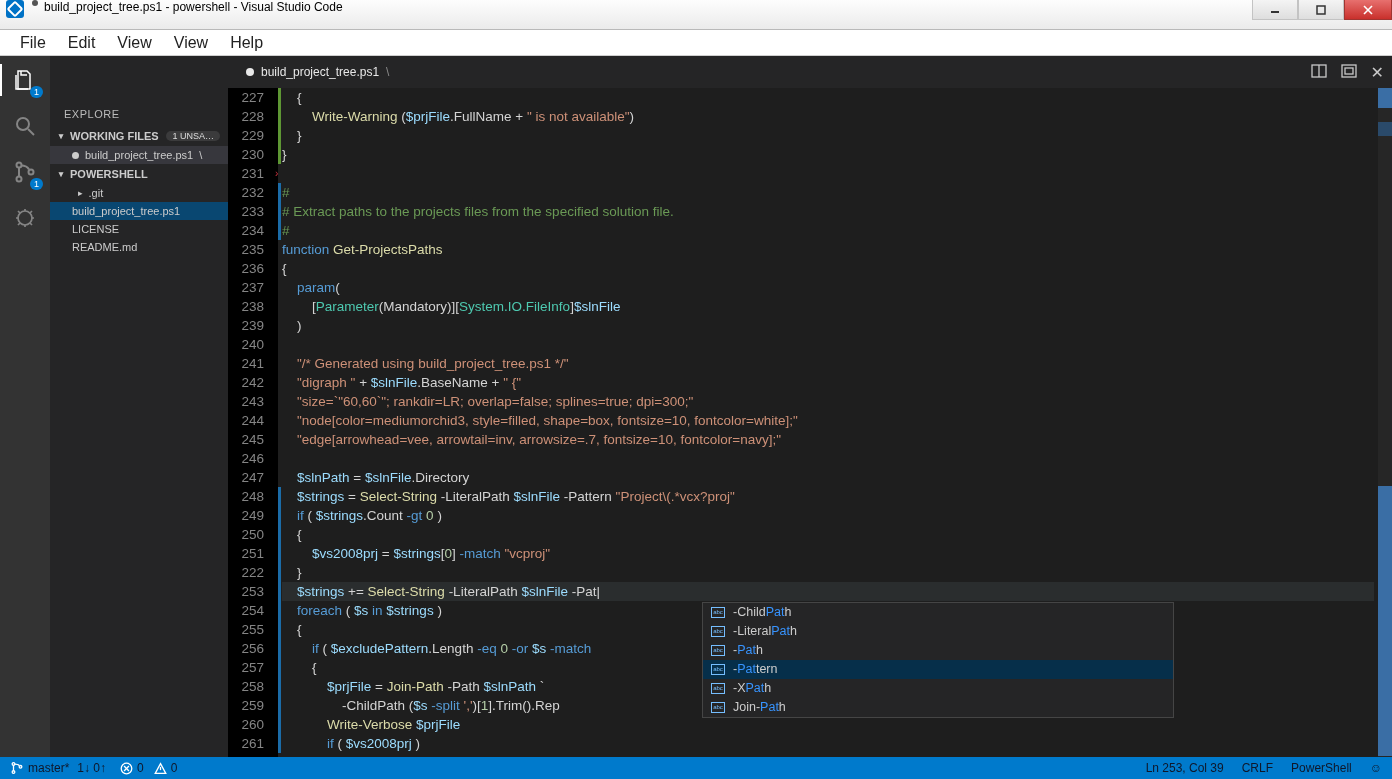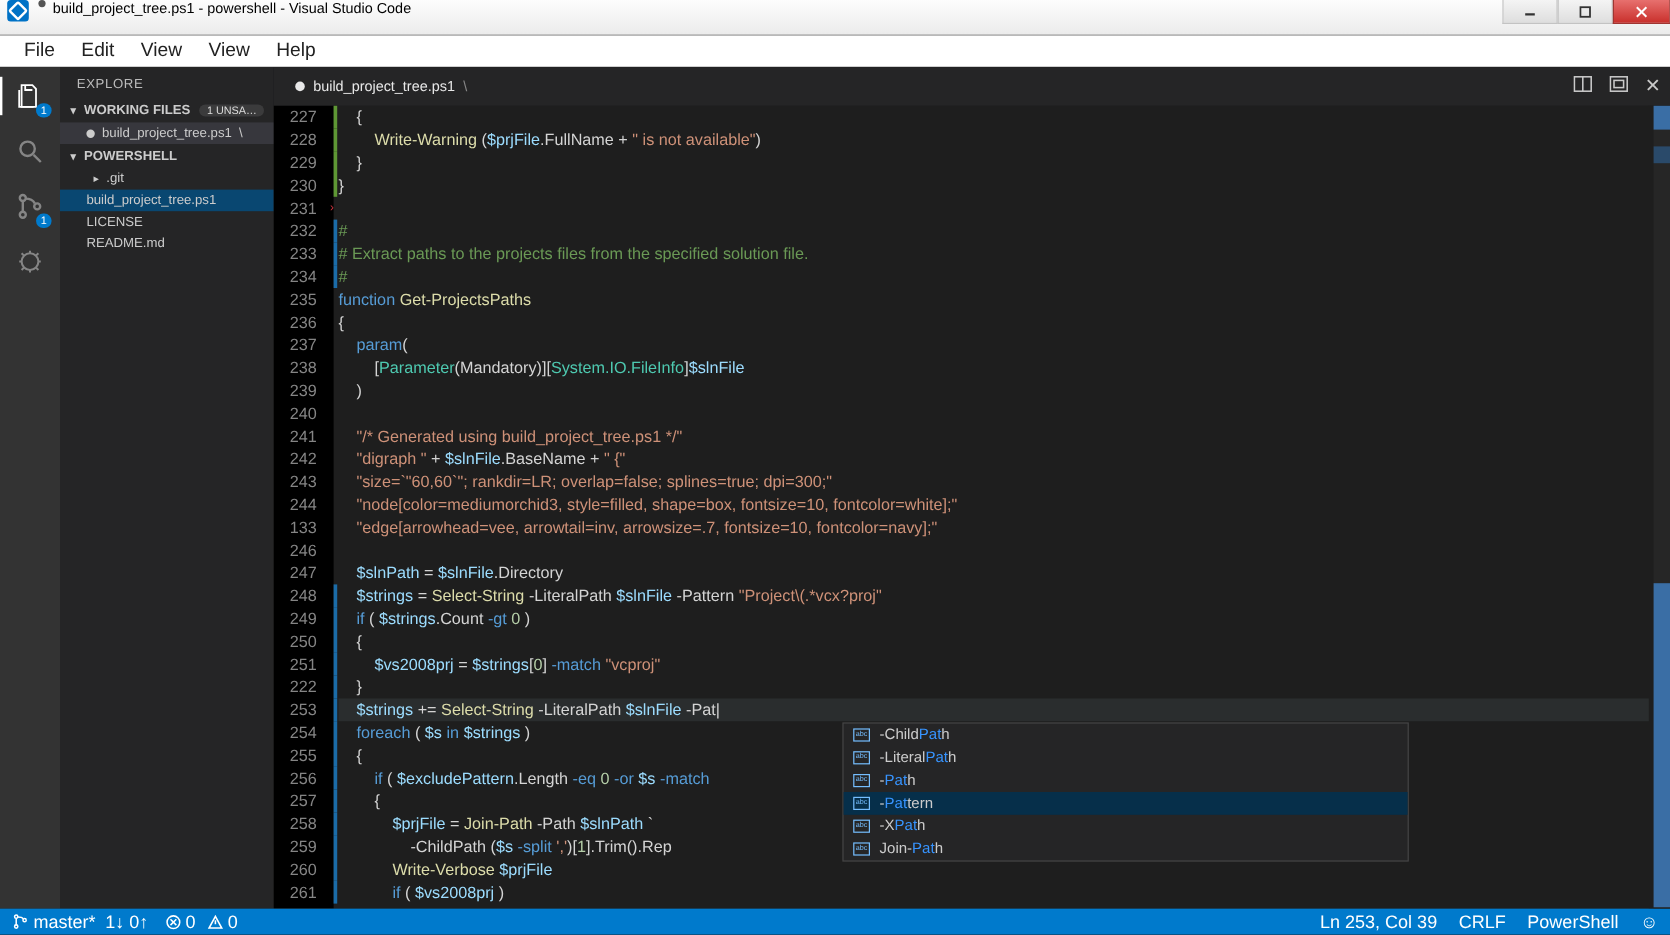--- a/index.html
+++ b/index.html
@@ -24,21 +24,21 @@
 .app { display:flex; height: calc(100% - 30px - 26px - 22px); background:#1e1e1e;}
 
 .activity{ width:50px; background:#333333; display:flex;flex-direction:column;align-items:center;padding-top:10px;gap:18px;}
 .activity-item{width:28px;height:28px;display:flex;align-items:center;justify-content:center;color:#858585;position:relative;}
 .activity-item.active{color:#fff;}
 .activity-item.active::before{content:"";position:absolute;left:-11px;top:-2px;bottom:-2px;width:2px;background:#fff;}
 .badge{position:absolute;bottom:-4px;right:-4px;background:#007acc;color:#fff;font-size:9px;border-radius:8px;padding:0 4px;line-height:12px;min-width:12px;text-align:center;}
 
 
 .sidebar{width:178px;background:#252526;display:flex;flex-direction:column;font-size:11px;}
-.side-title{padding:8px 14px 6px;color:#bbb;letter-spacing:.5px;font-size:11px;}
+.side-title{padding:8px 14px 6px;color:#bbb;letter-spacing:.5px;font-size:11px;margin-top:44px;}
 .side-section{padding:4px 8px 4px 6px;color:#ccc;font-weight:bold;display:flex;align-items:center;gap:4px;cursor:pointer;}
 .side-section .chev{font-size:9px;display:inline-block;width:10px;text-align:center;}
 .side-badge{background:#3b3b3c;border-radius:6px;padding:0 6px;font-size:9px;margin-left:auto;color:#ddd;font-weight:normal;}
 .side-file{padding:3px 8px 3px 22px;color:#ccc;display:flex;align-items:center;gap:6px;cursor:pointer;position:relative;}
 .side-file.active{background:#37373d;}
 .side-file.sel{background:#094771;}
 .side-file .dirty{width:7px;height:7px;background:#ccc;border-radius:50%;}
 .side-file.indent{padding-left:28px;}
 
 
@@ -73,21 +73,21 @@
 .mm-block{position:absolute;right:0;width:14px;background:#3a6ea5;}
 
 
 .intellisense{position:absolute;left:474px;top:514px;width:472px;background:#252526;border:1px solid #454545;font-family:Consolas,monospace;font-size:12.5px;z-index:10;}
 .intelli-row{display:flex;align-items:center;height:19px;padding:0 8px;gap:8px;color:#cccccc;}
 .intelli-row.sel{background:#062f4a;}
 .intelli-ico{width:14px;height:11px;border:1px solid #75beff;display:inline-flex;align-items:center;justify-content:center;font-size:6px;color:#75beff;}
 .intelli-match{color:#3794ff;}
 
 
-.status{height:22px;background:#007acc;display:flex;align-items:center;color:#ffffff;font-size:15px;padding:0 10px;gap:14px;}
+.status{height:22px;background:#007acc;display:flex;align-items:center;color:#0f172a;font-size:12px;padding:0 10px;gap:14px;}
 .status .right{margin-left:auto;display:flex;gap:18px;align-items:center;}
 .status-item{display:flex;align-items:center;gap:4px;}
 
 svg{display:block;}
 </style>
 </head>
 <body>
 
 <div class="titlebar">
   <span class="app-icon"></span>
@@ -222,21 +222,21 @@
           <div class="ln">235</div>
           <div class="ln">236</div>
           <div class="ln">237</div>
           <div class="ln">238</div>
           <div class="ln">239</div>
           <div class="ln">240</div>
           <div class="ln">241</div>
           <div class="ln">242</div>
           <div class="ln">243</div>
           <div class="ln">244</div>
-          <div class="ln">133</div>
+          <div class="ln">245</div>
           <div class="ln">246</div>
           <div class="ln">247</div>
           <div class="ln">248</div>
           <div class="ln">249</div>
           <div class="ln">250</div>
           <div class="ln">251</div>
           <div class="ln">222</div>
           <div class="ln">253</div>
           <div class="ln">254</div>
           <div class="ln">255</div>

